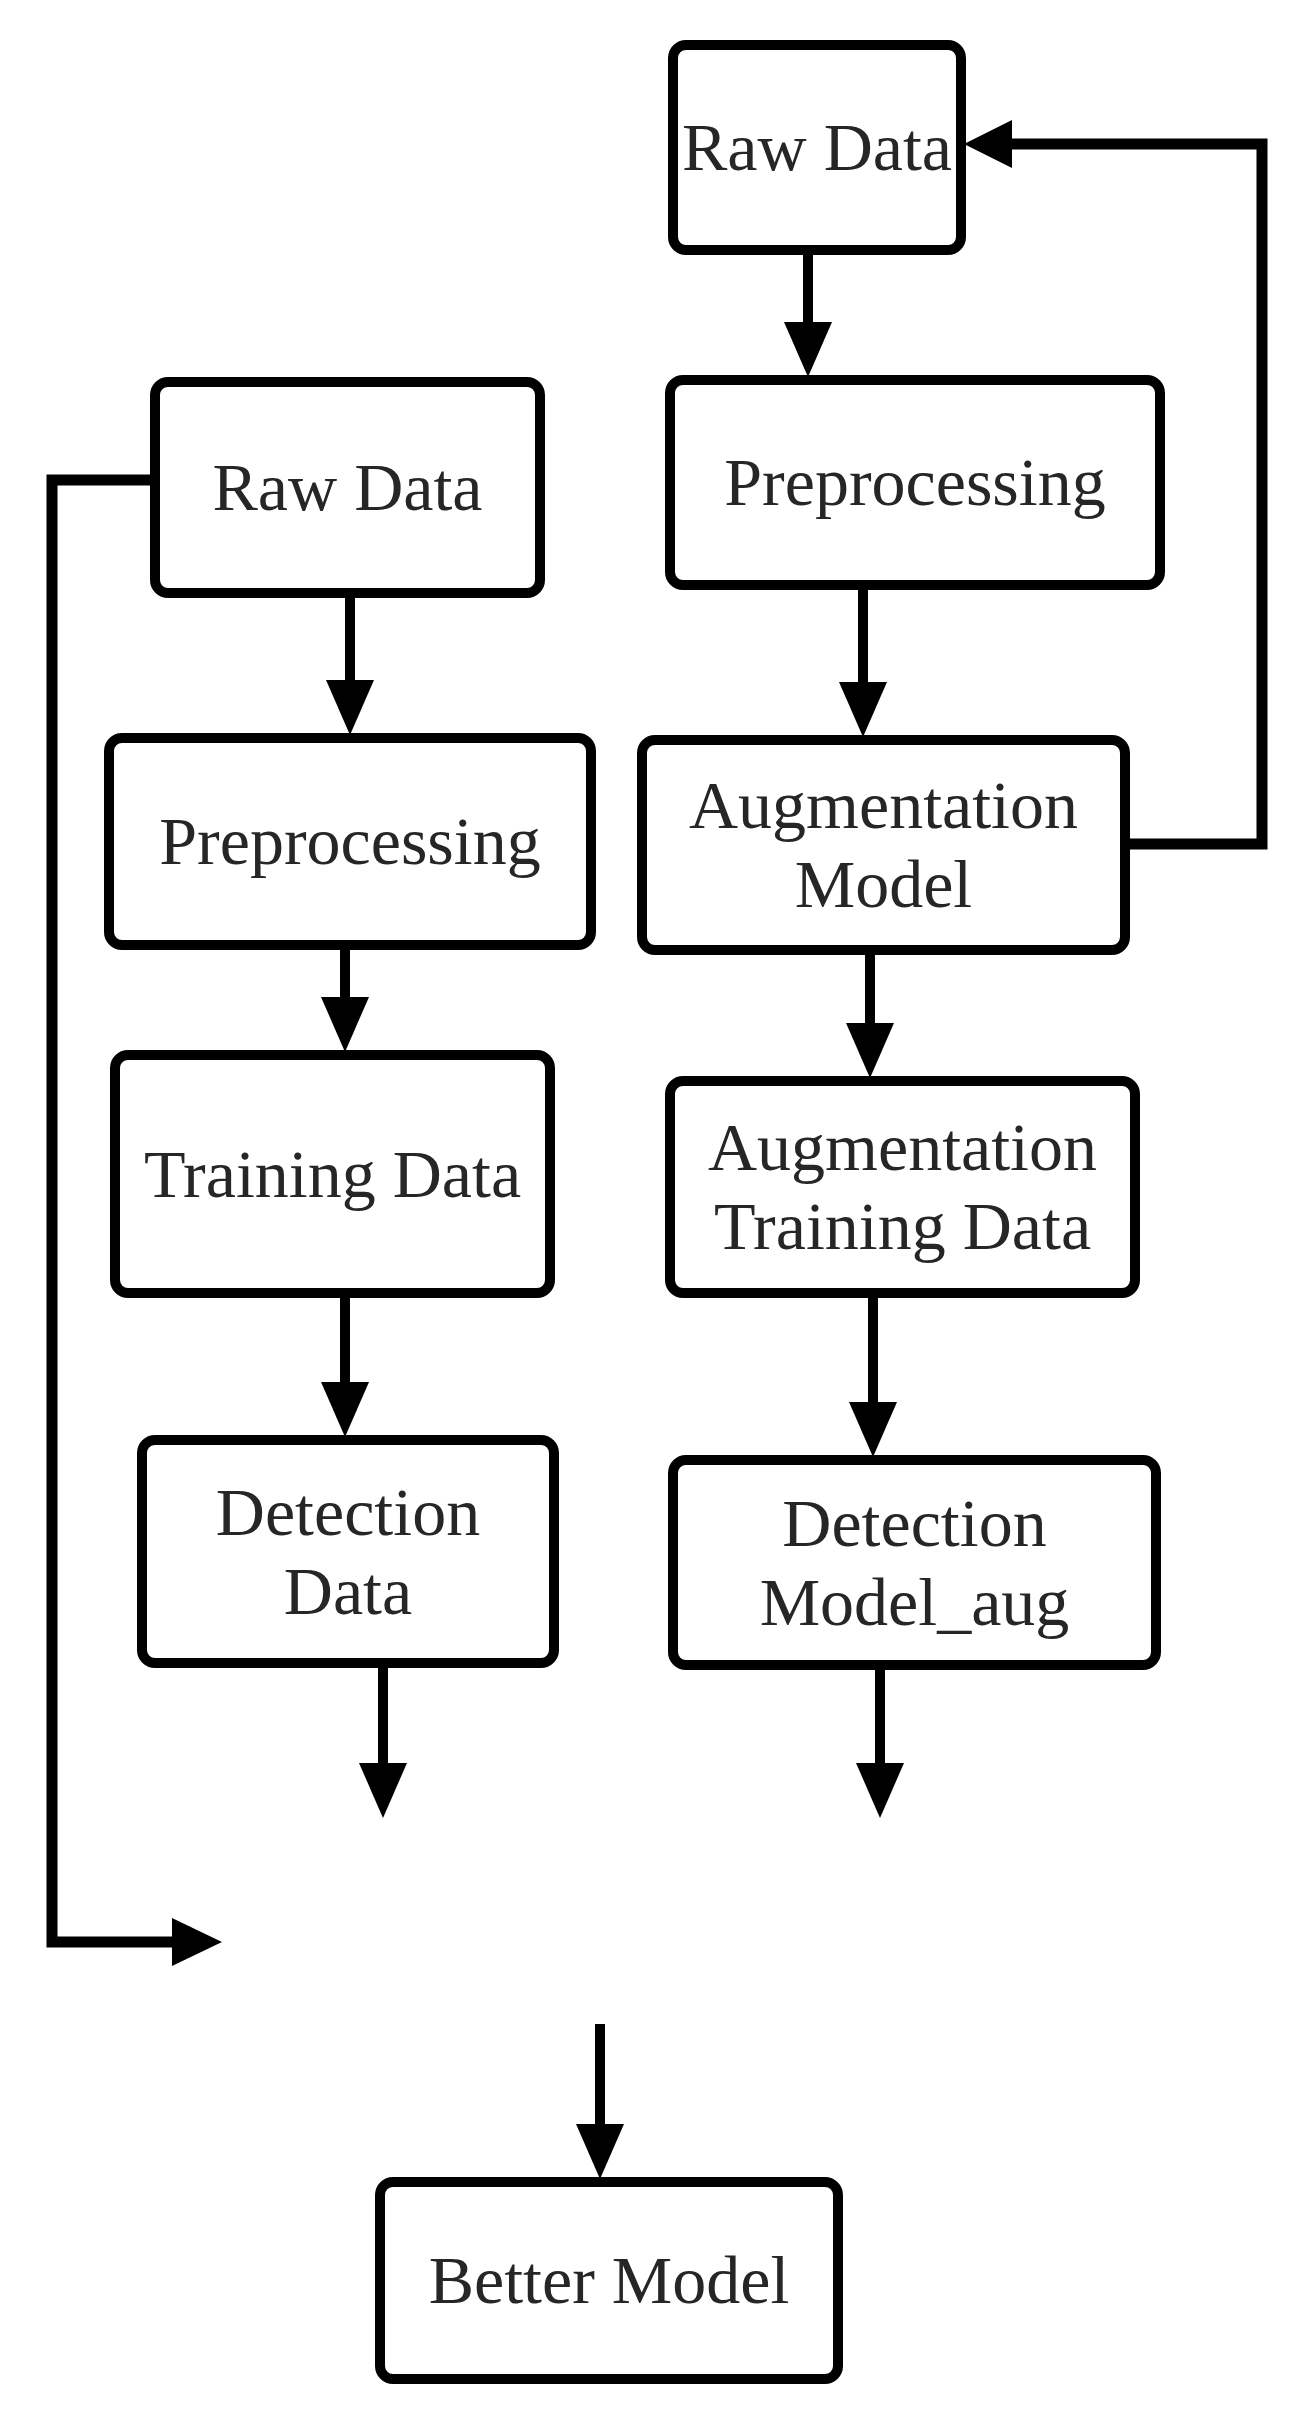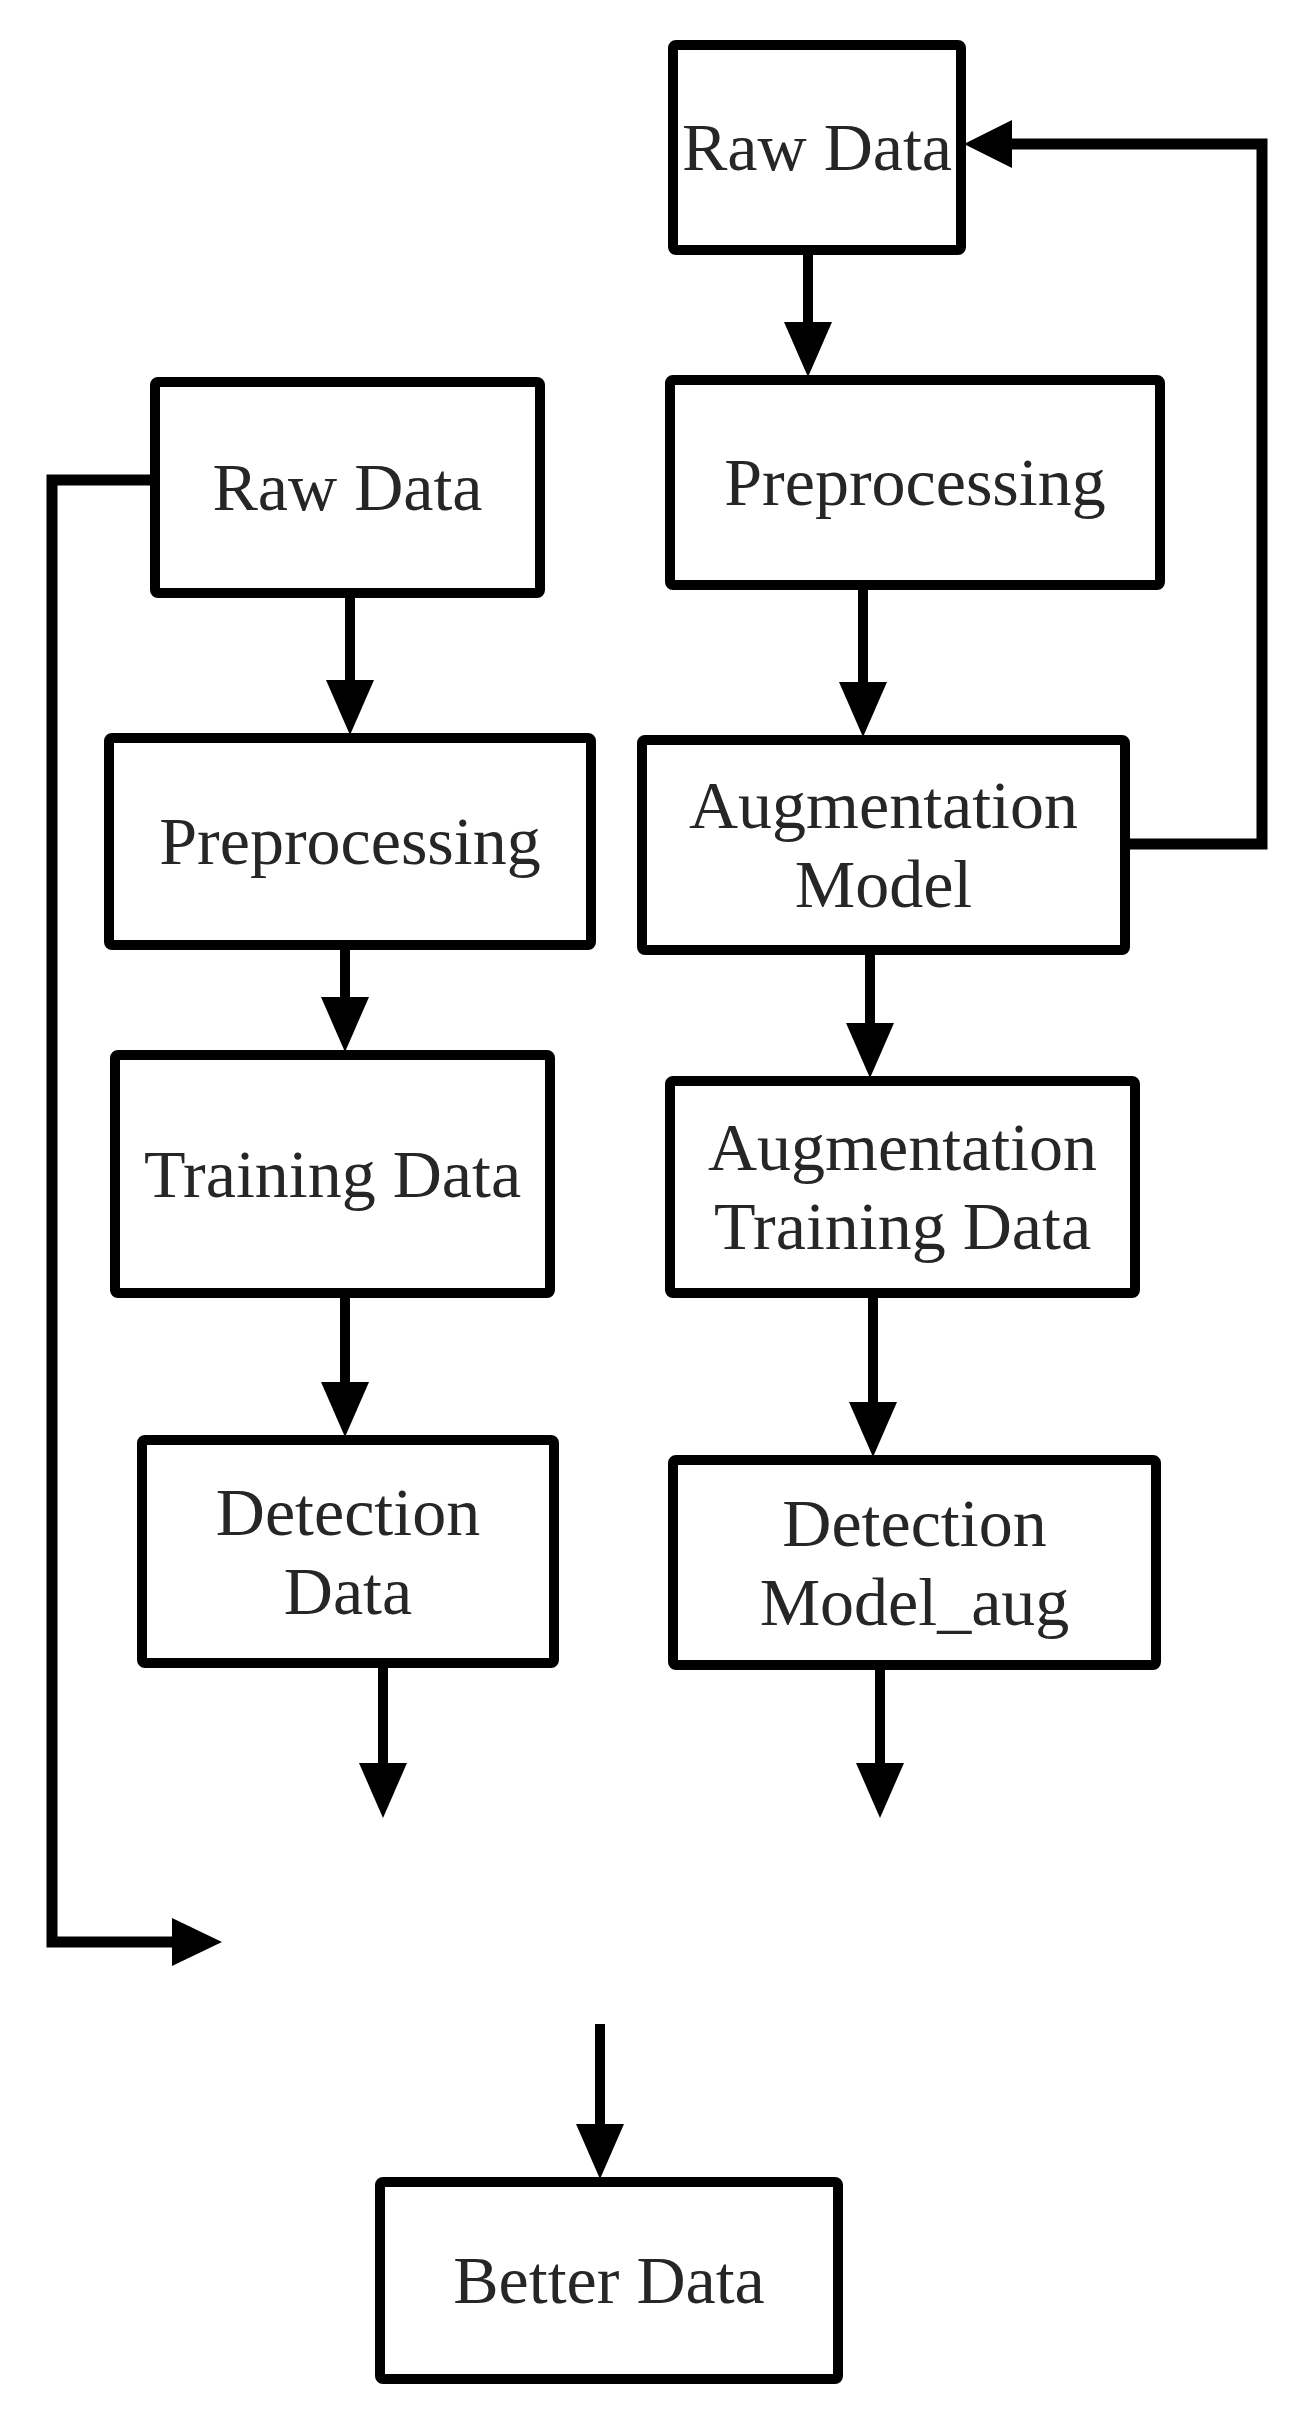--- a/index.html
+++ b/index.html
@@ -19,21 +19,21 @@
     left: 0;
     top: 0;
     width: 1301px;
     height: 2427px;
   }
   .node {
     position: absolute;
     box-sizing: border-box;
     background: #ffffff;
     border: 10px solid #000000;
-    border-radius: 8px;
+    border-radius: 18px;
     display: flex;
     flex-direction: column;
     align-items: center;
     justify-content: center;
     text-align: center;
     color: #262626;
     font-size: 68px;
     line-height: 1.16;
     letter-spacing: 0px;
     white-space: nowrap;
@@ -123,16 +123,16 @@
   </div>
   <div class="node n-training">
     <span>Training Data</span>
   </div>
   <div class="node n-det-model">
     <span>Detection</span>
     <span>Data</span>
   </div>
 
   <div class="node n-better">
-    <span>Better Data</span>
+    <span>Better Model</span>
   </div>
 
 </div>
 
 </body></html>

